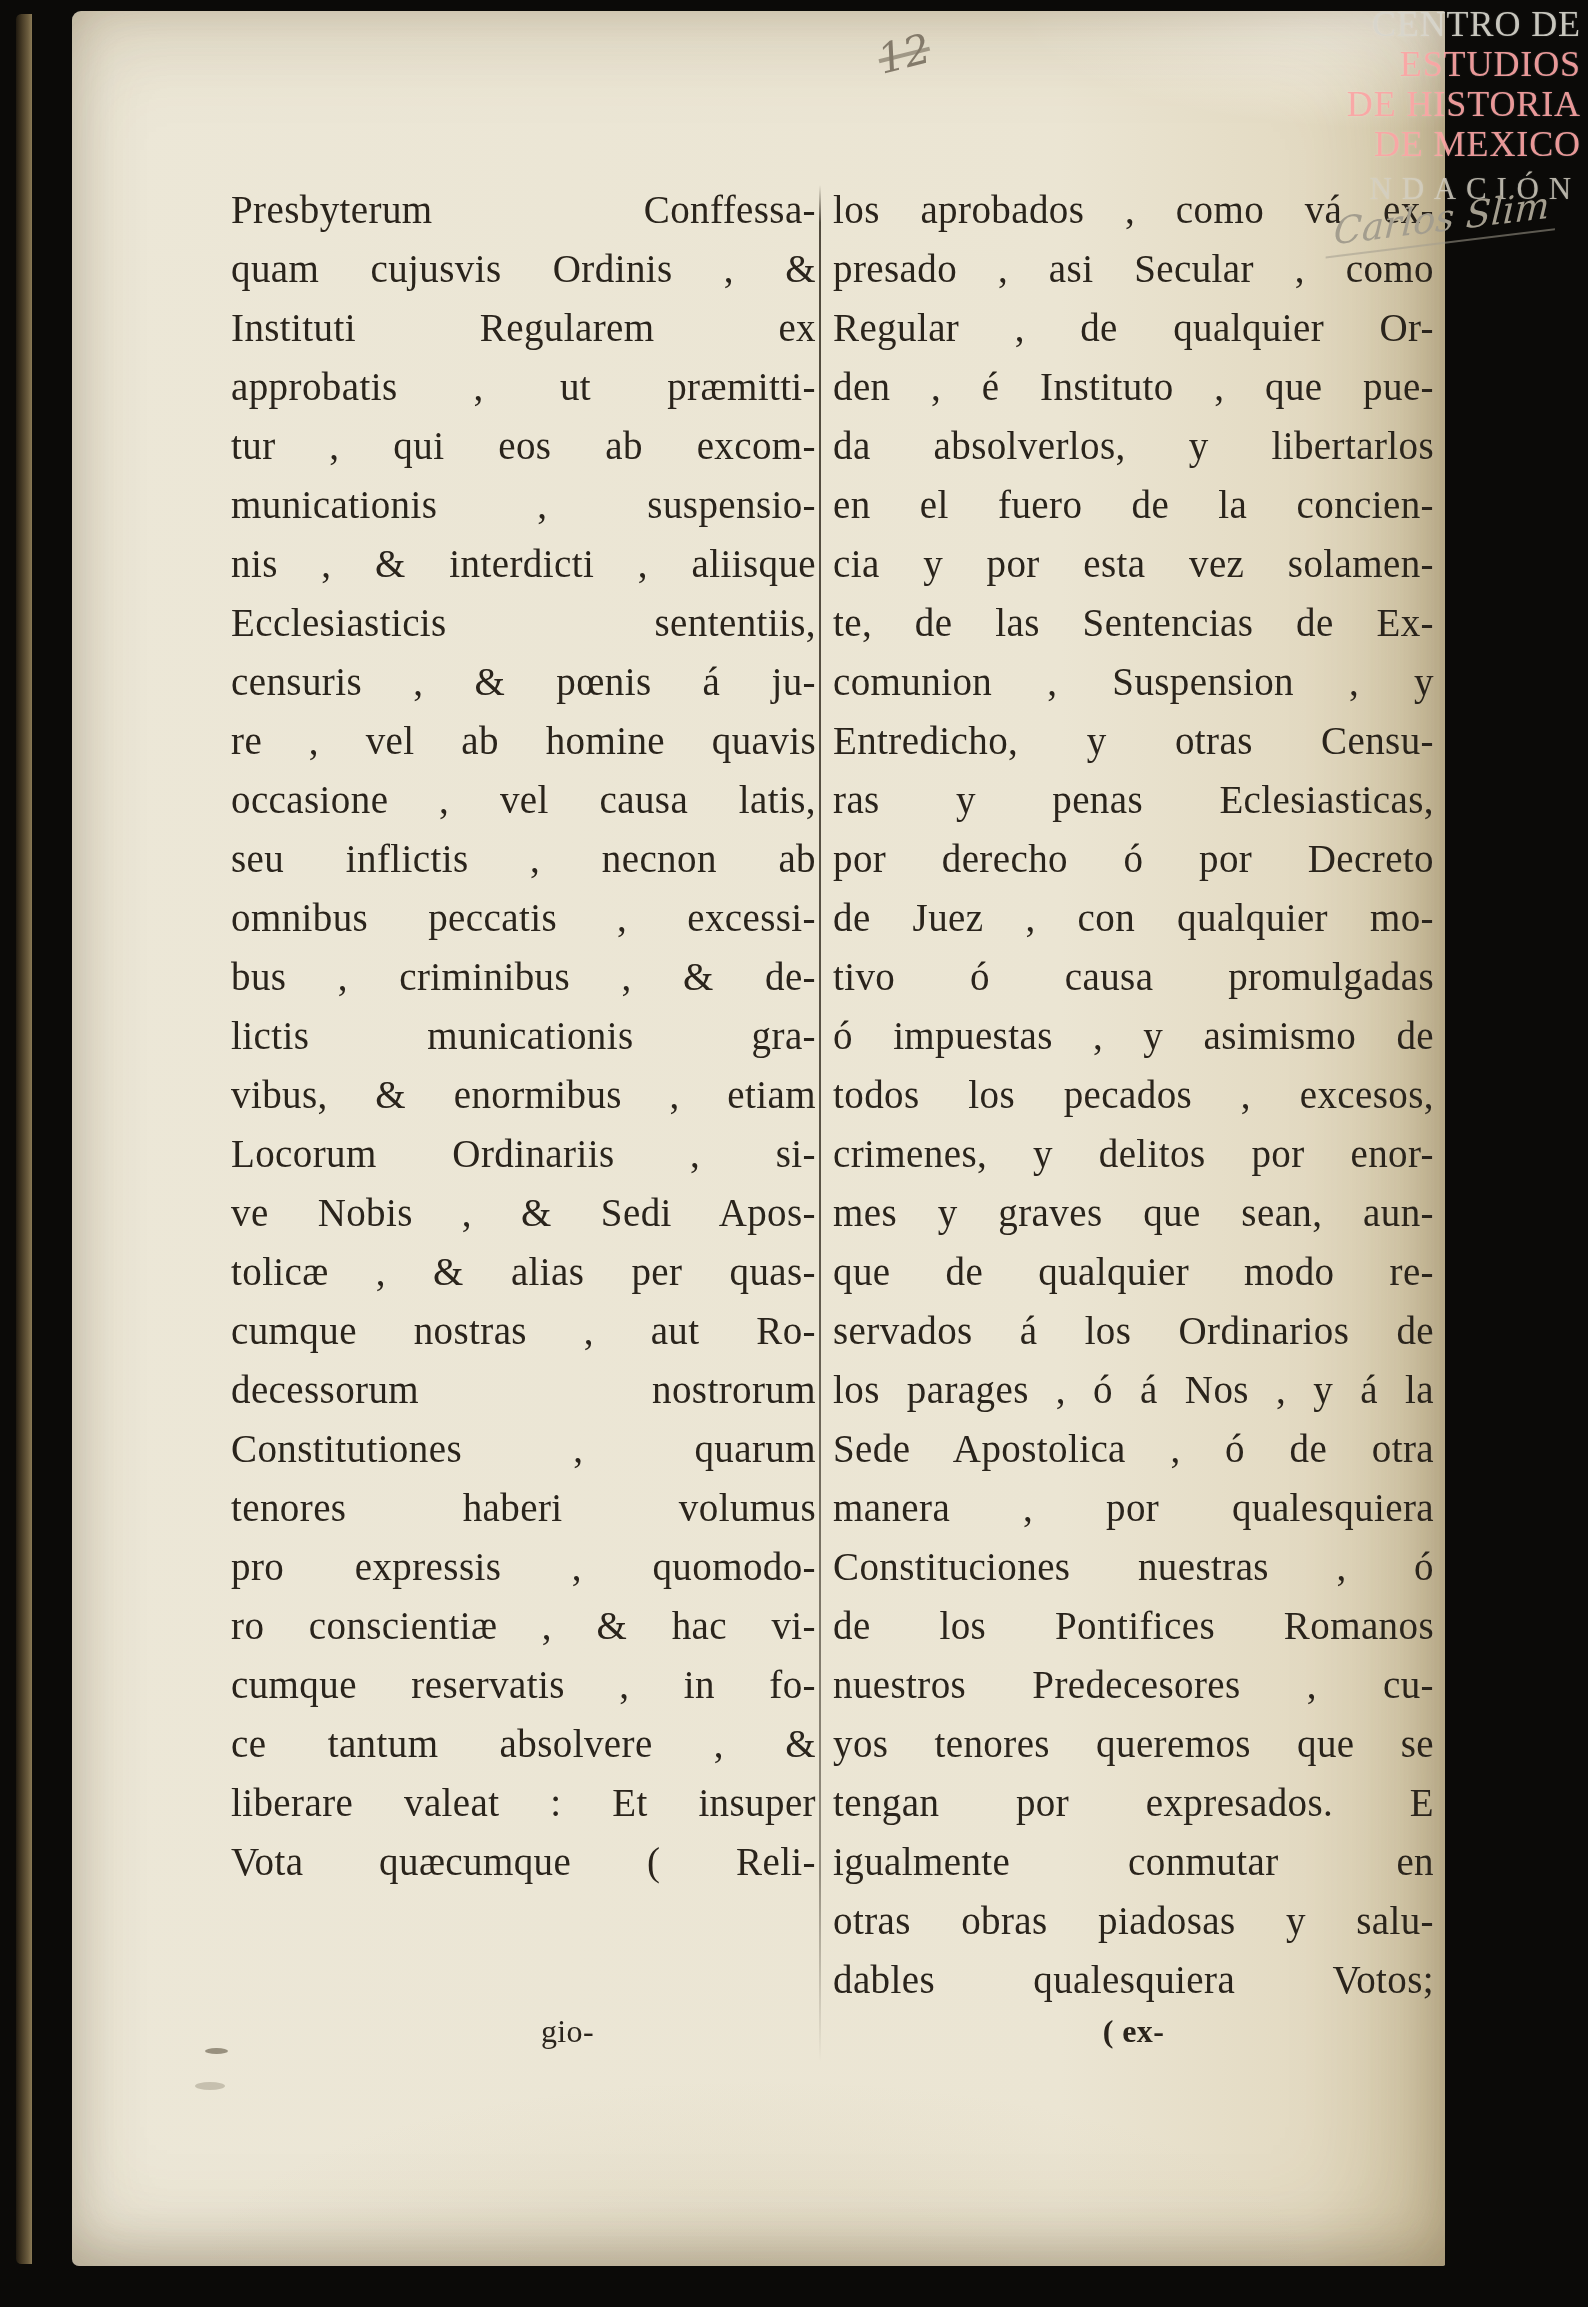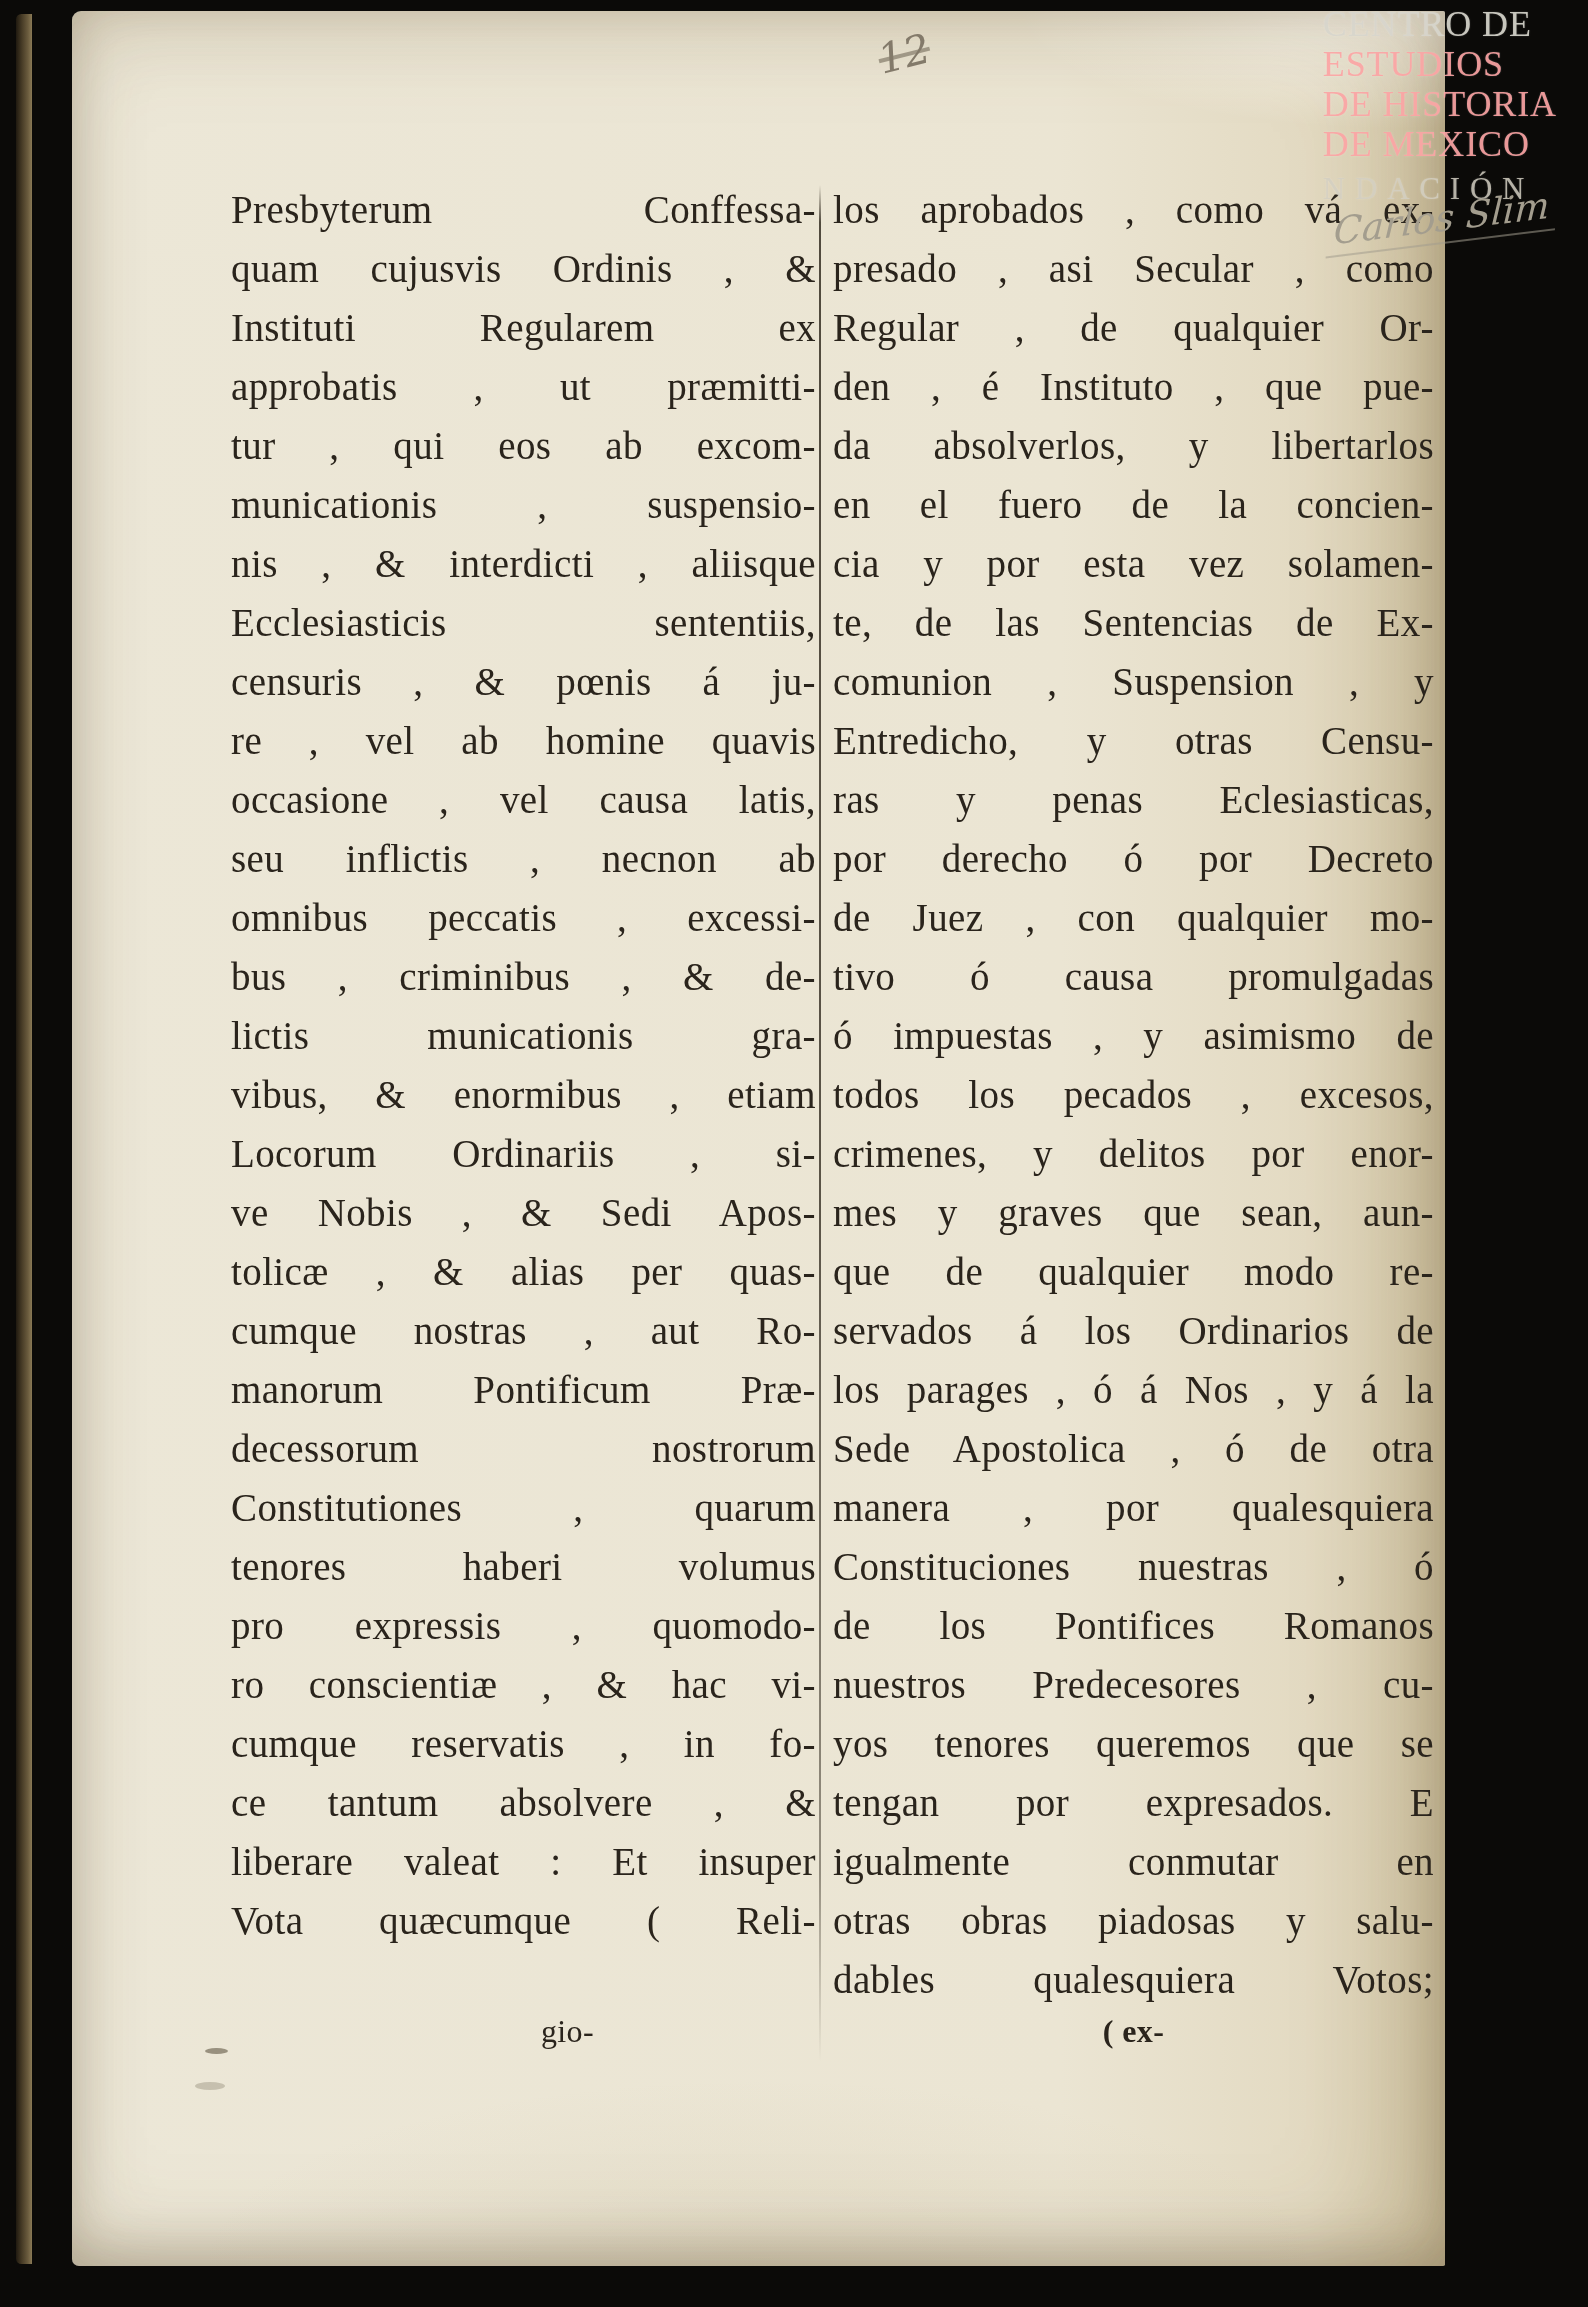--- a/index.html
+++ b/index.html
@@ -38,21 +38,21 @@
     font-size:32px;line-height:59px;height:59px;color:#2a241c;
     text-align:center;letter-spacing:0.4px;
   }
   .catchword.cw-left{transform:translateX(44px);}
   .catchword.cw-right{padding-right:75px;}
   .column-divider{
     position:absolute;left:747px;top:174px;width:1.8px;height:1877px;
     background:linear-gradient(to bottom,rgba(42,35,24,0) 0%,rgba(42,35,24,.8) 2%,rgba(42,35,24,.75) 55%,rgba(42,35,24,.45) 90%,rgba(42,35,24,0) 100%);
   }
   
-  .watermark{position:absolute;top:3.6px;right:32px;pointer-events:none;}
+  .watermark{position:absolute;top:3.6px;right:8px;text-align:right;pointer-events:none;}
   .wm-line{
     font-family:"Liberation Serif",serif;
     font-size:36px;line-height:40px;
     color:#fca5a5;opacity:.92;letter-spacing:0.9px;
     text-shadow:0 0 1.8px rgba(255,255,255,.25);
   }
   .wm-line.wm-1{color:#d8d6cd;}
   .wm-line.wm-5{font-size:31px;letter-spacing:9.8px;color:#d4d0c3;opacity:.85;margin-top:5.3px;}
   .signature{
     position:absolute;top:197px;right:32px;
@@ -98,21 +98,20 @@
         <div class="text-line">occasione , vel causa latis,</div>
         <div class="text-line">seu inflictis , necnon ab</div>
         <div class="text-line">omnibus peccatis , excessi-</div>
         <div class="text-line">bus , criminibus , &amp; de-</div>
         <div class="text-line">lictis municationis gra-</div>
         <div class="text-line">vibus, &amp; enormibus , etiam</div>
         <div class="text-line">Locorum Ordinariis , si-</div>
         <div class="text-line">ve Nobis , &amp; Sedi Apos-</div>
         <div class="text-line">tolicæ , &amp; alias per quas-</div>
         <div class="text-line">cumque nostras , aut Ro-</div>
-        <div class="text-line">manorum Pontificum Præ-</div>
         <div class="text-line">decessorum nostrorum</div>
         <div class="text-line">Constitutiones , quarum</div>
         <div class="text-line">tenores haberi volumus</div>
         <div class="text-line">pro expressis , quomodo-</div>
         <div class="text-line">ro conscientiæ , &amp; hac vi-</div>
         <div class="text-line">cumque reservatis , in fo-</div>
         <div class="text-line">ce tantum absolvere , &amp;</div>
         <div class="text-line">liberare valeat : Et insuper</div>
         <div class="text-line">Vota quæcumque ( Reli-</div>
       </div>

